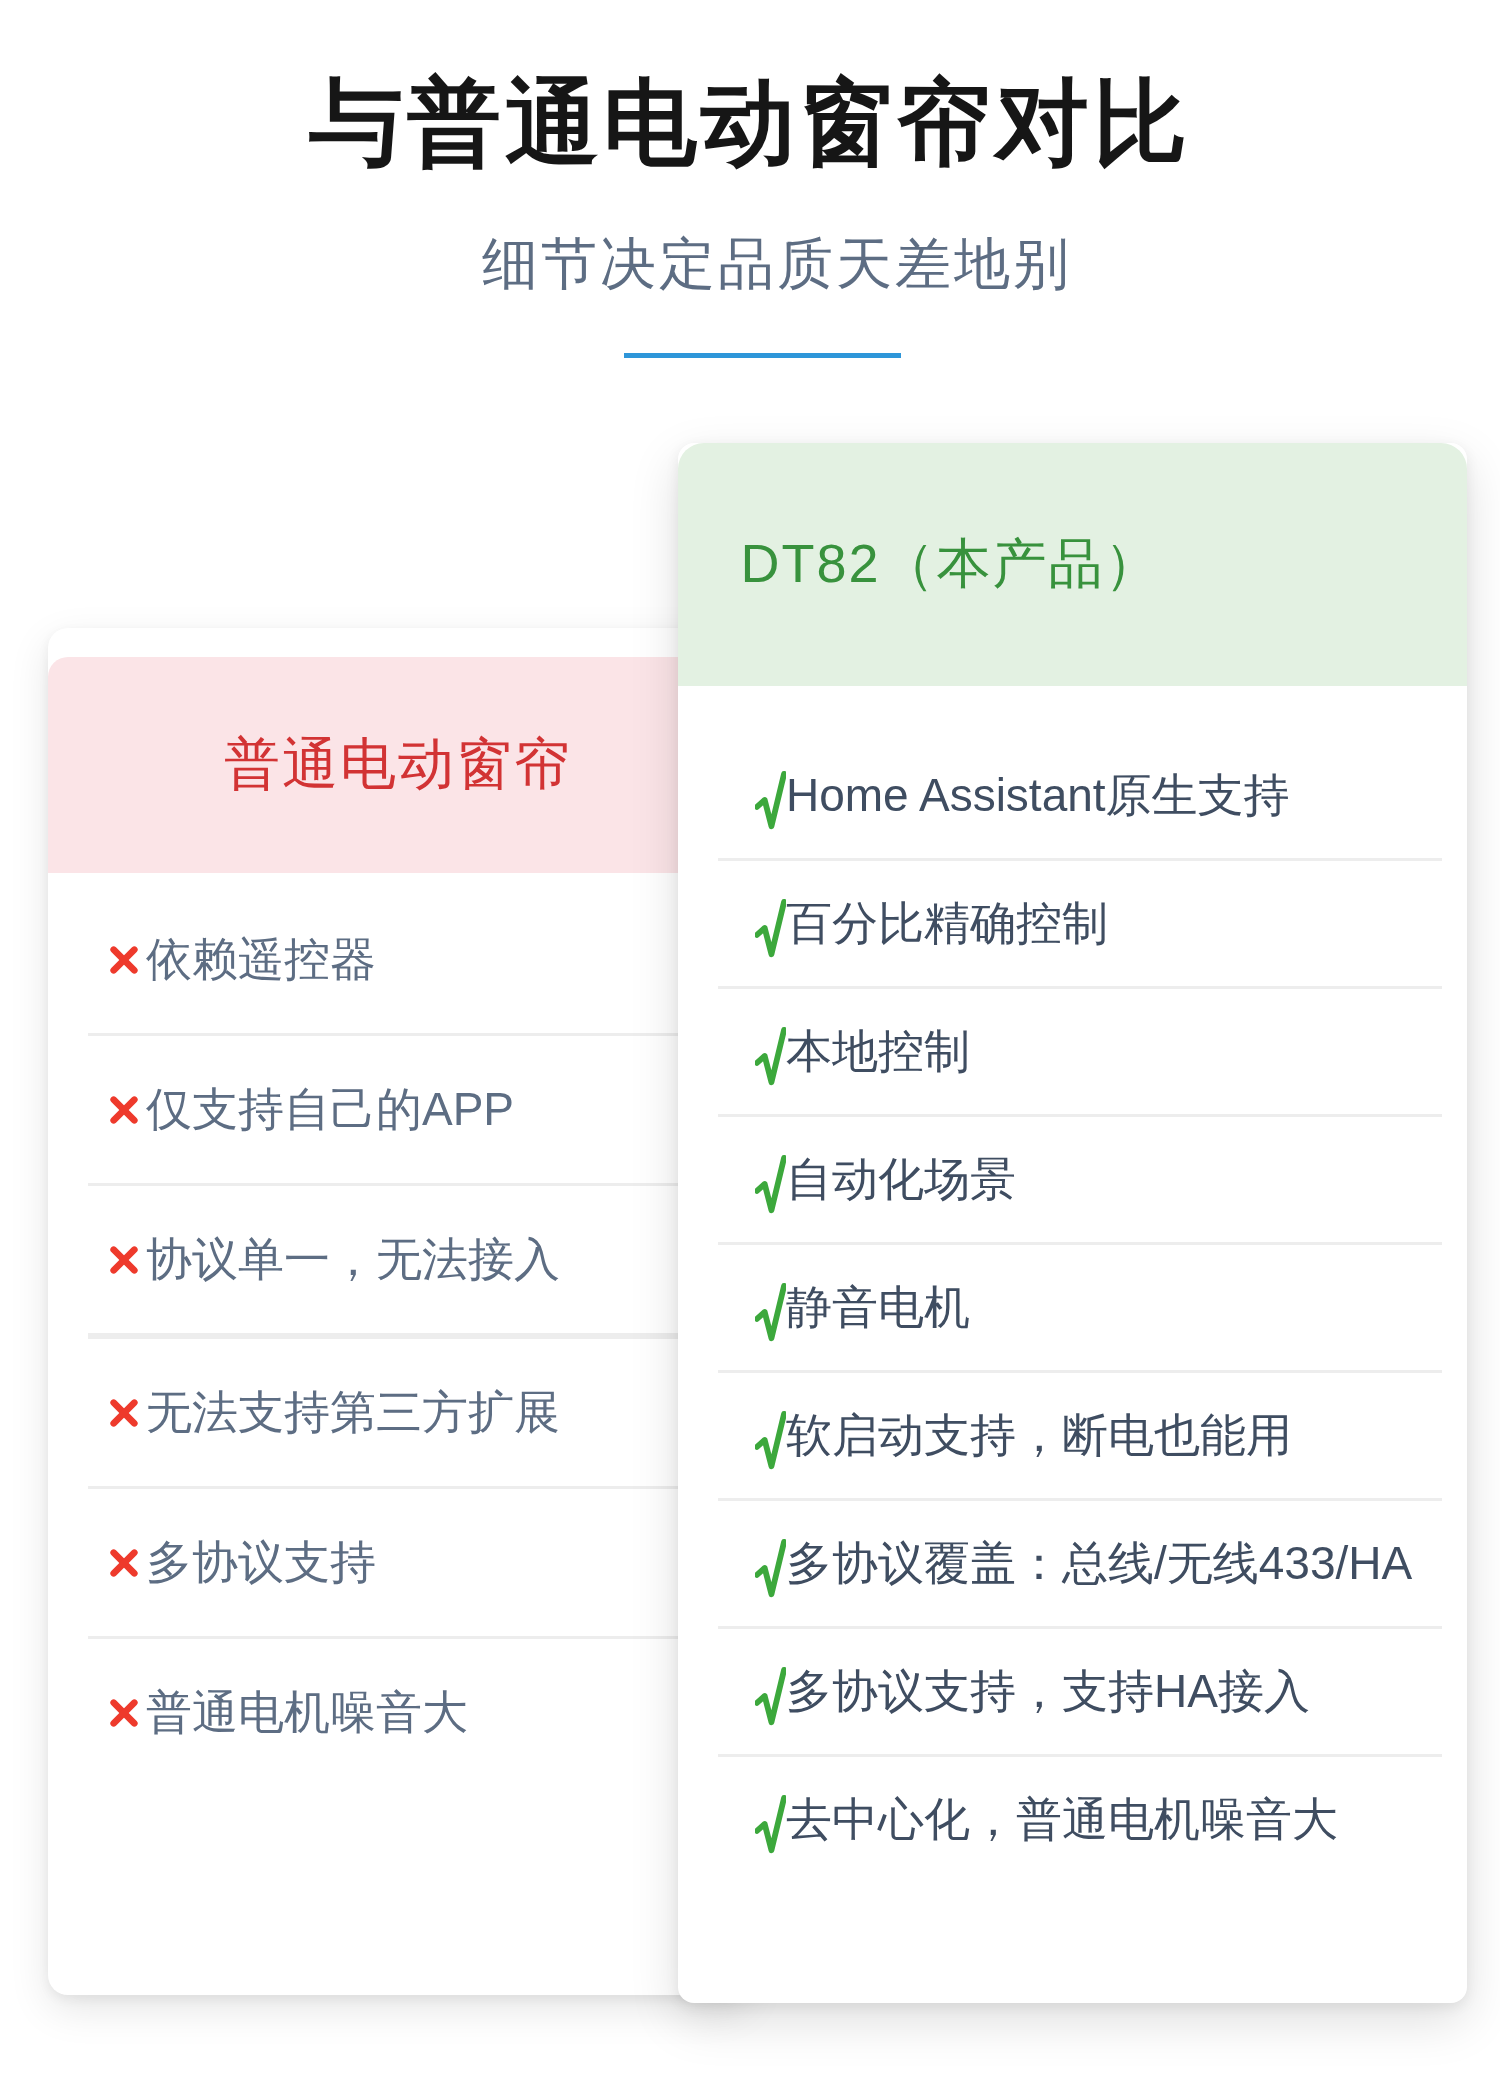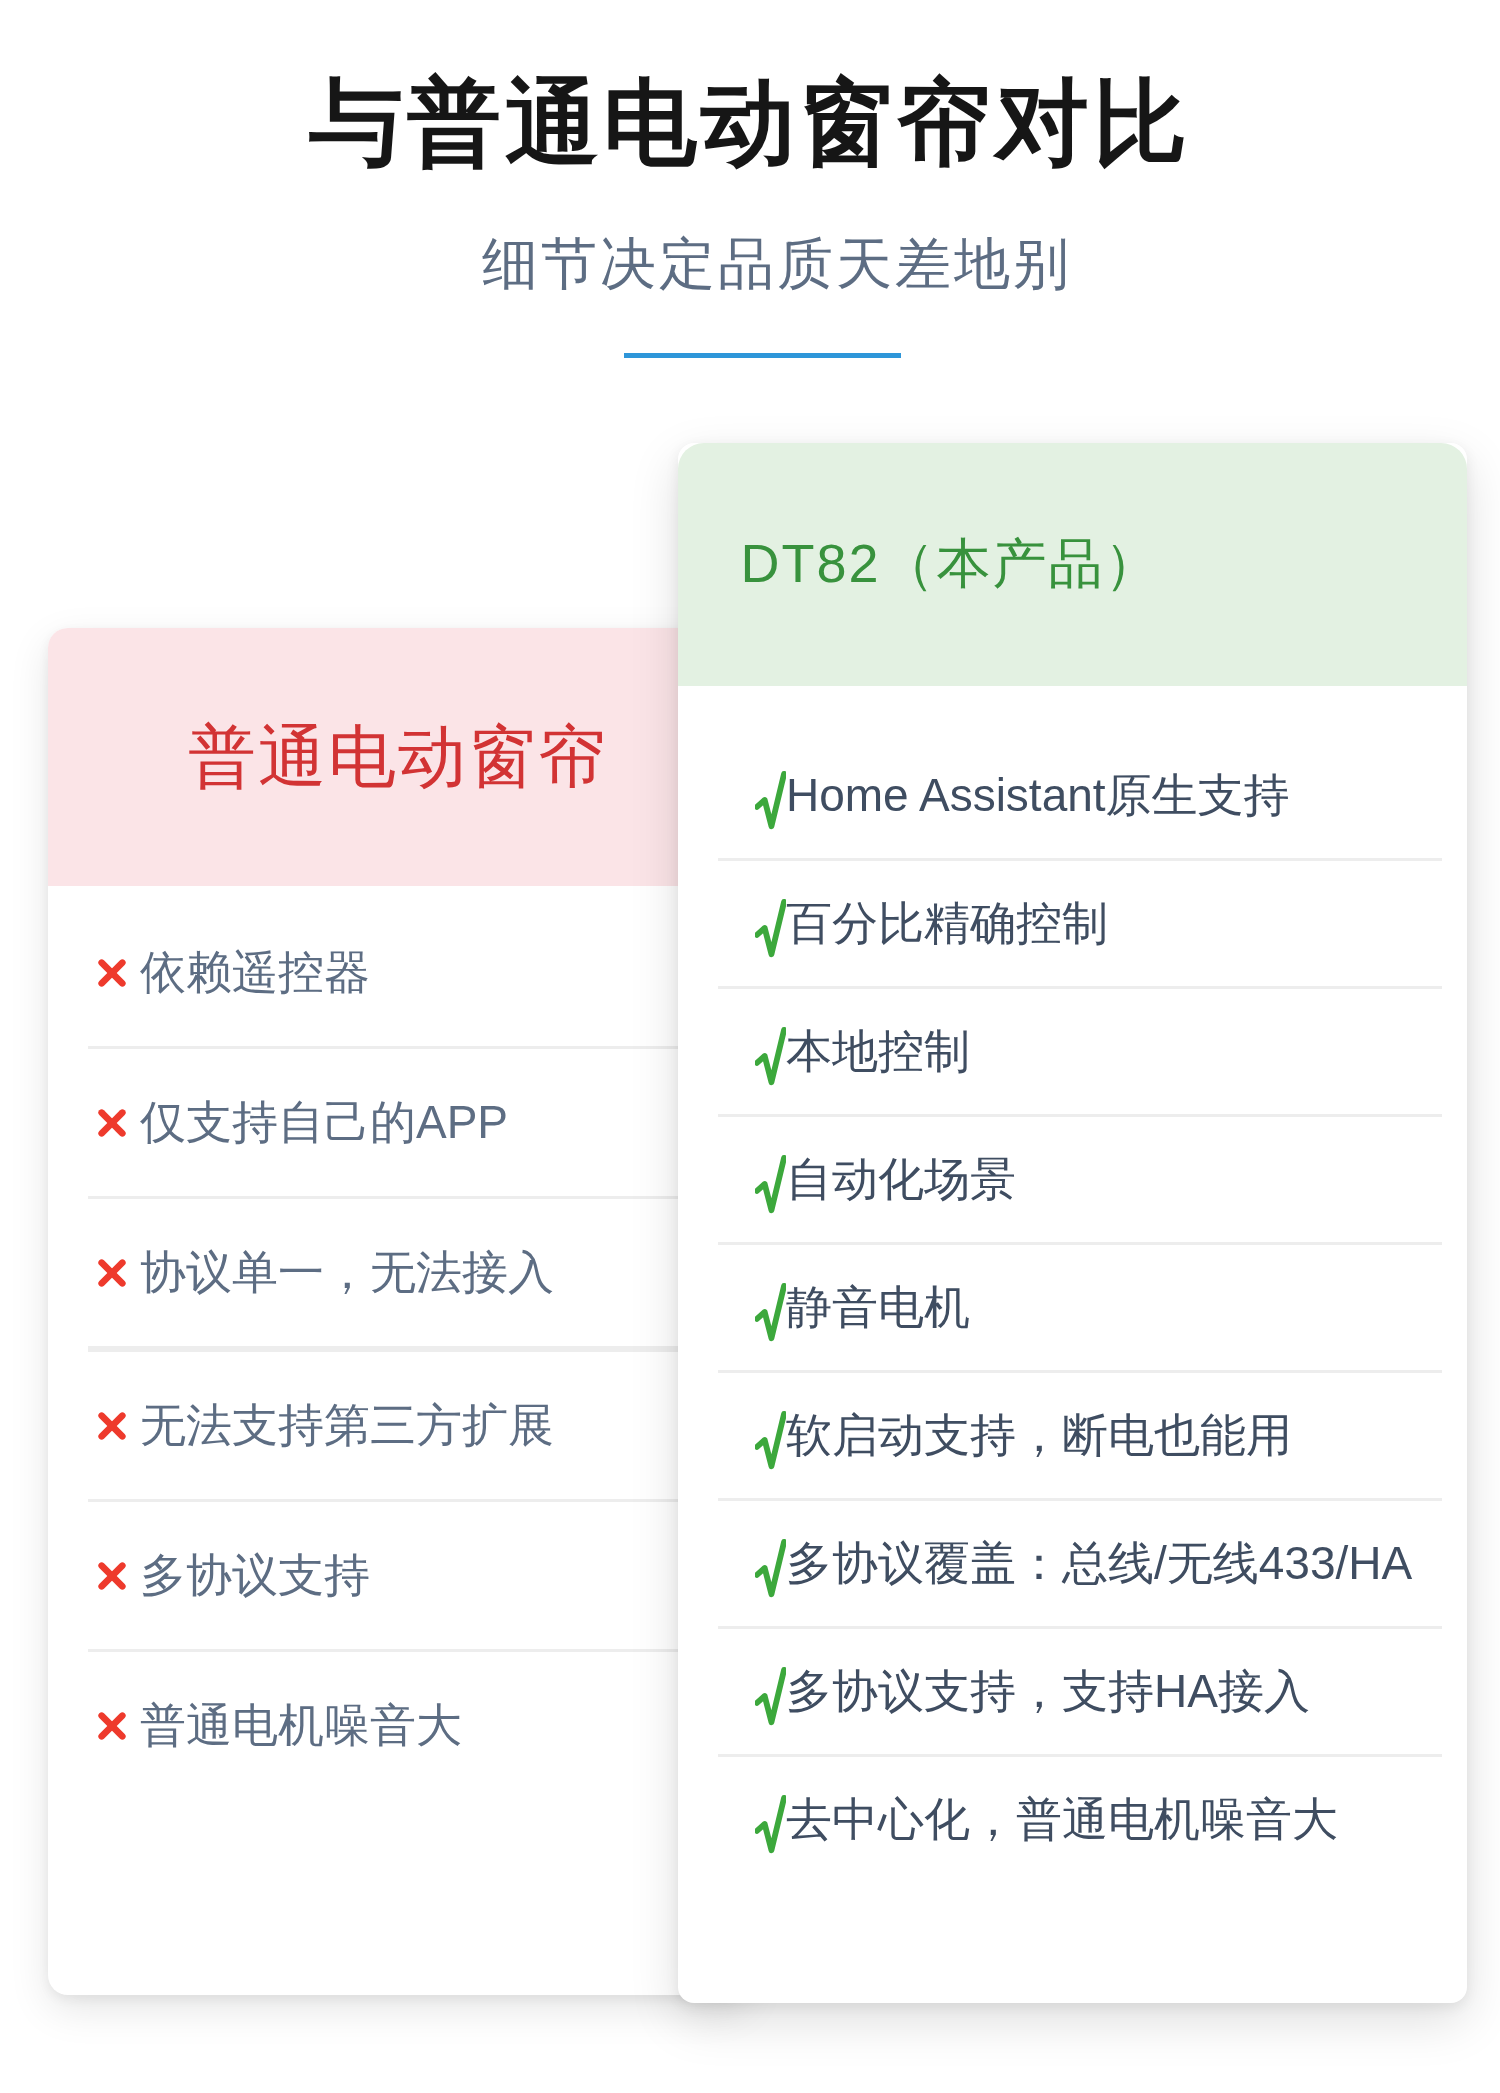--- a/index.html
+++ b/index.html
@@ -40,28 +40,28 @@
   }
 
   
   .card-ordinary {
     left: 48px; top: 628px; width: 700px; height: 1367px;
     border-radius: 20px;
     box-shadow: 0 14px 40px rgba(0,0,0,0.10), 0 4px 12px rgba(0,0,0,0.06);
     z-index: 1;
   }
   .card-ordinary .card-header {
-    height: 258px; border-radius: 20px 20px 0 0;
+    height: 216px; border-radius: 20px 20px 0 0;
     background: var(--ordinary-header-bg, #fbe4e7);
     color: var(--ordinary-header-text, #d23334);
-    font-size: 68px; letter-spacing: 2px;
+    font-size: 56px; letter-spacing: 2px; margin-top: 29px;
   }
   .card-ordinary .card-body { padding-top: 13px; }
   .card-ordinary .row {
-    height: 147px; padding-left: 48px; gap: 12px;
+    height: 147px; padding-left: 60px; gap: 6px;
     font-size: 46px; color: var(--ordinary-item-text, #5d6d83);
   }
   .card-ordinary .hr { margin: 0 40px; }
 
   
   .card-product {
     left: 678px; top: 443px; width: 789px; height: 1560px;
     border-radius: 16px;
     box-shadow: 0 18px 50px rgba(0,0,0,0.13), 0 4px 14px rgba(0,0,0,0.07);
     z-index: 2;

